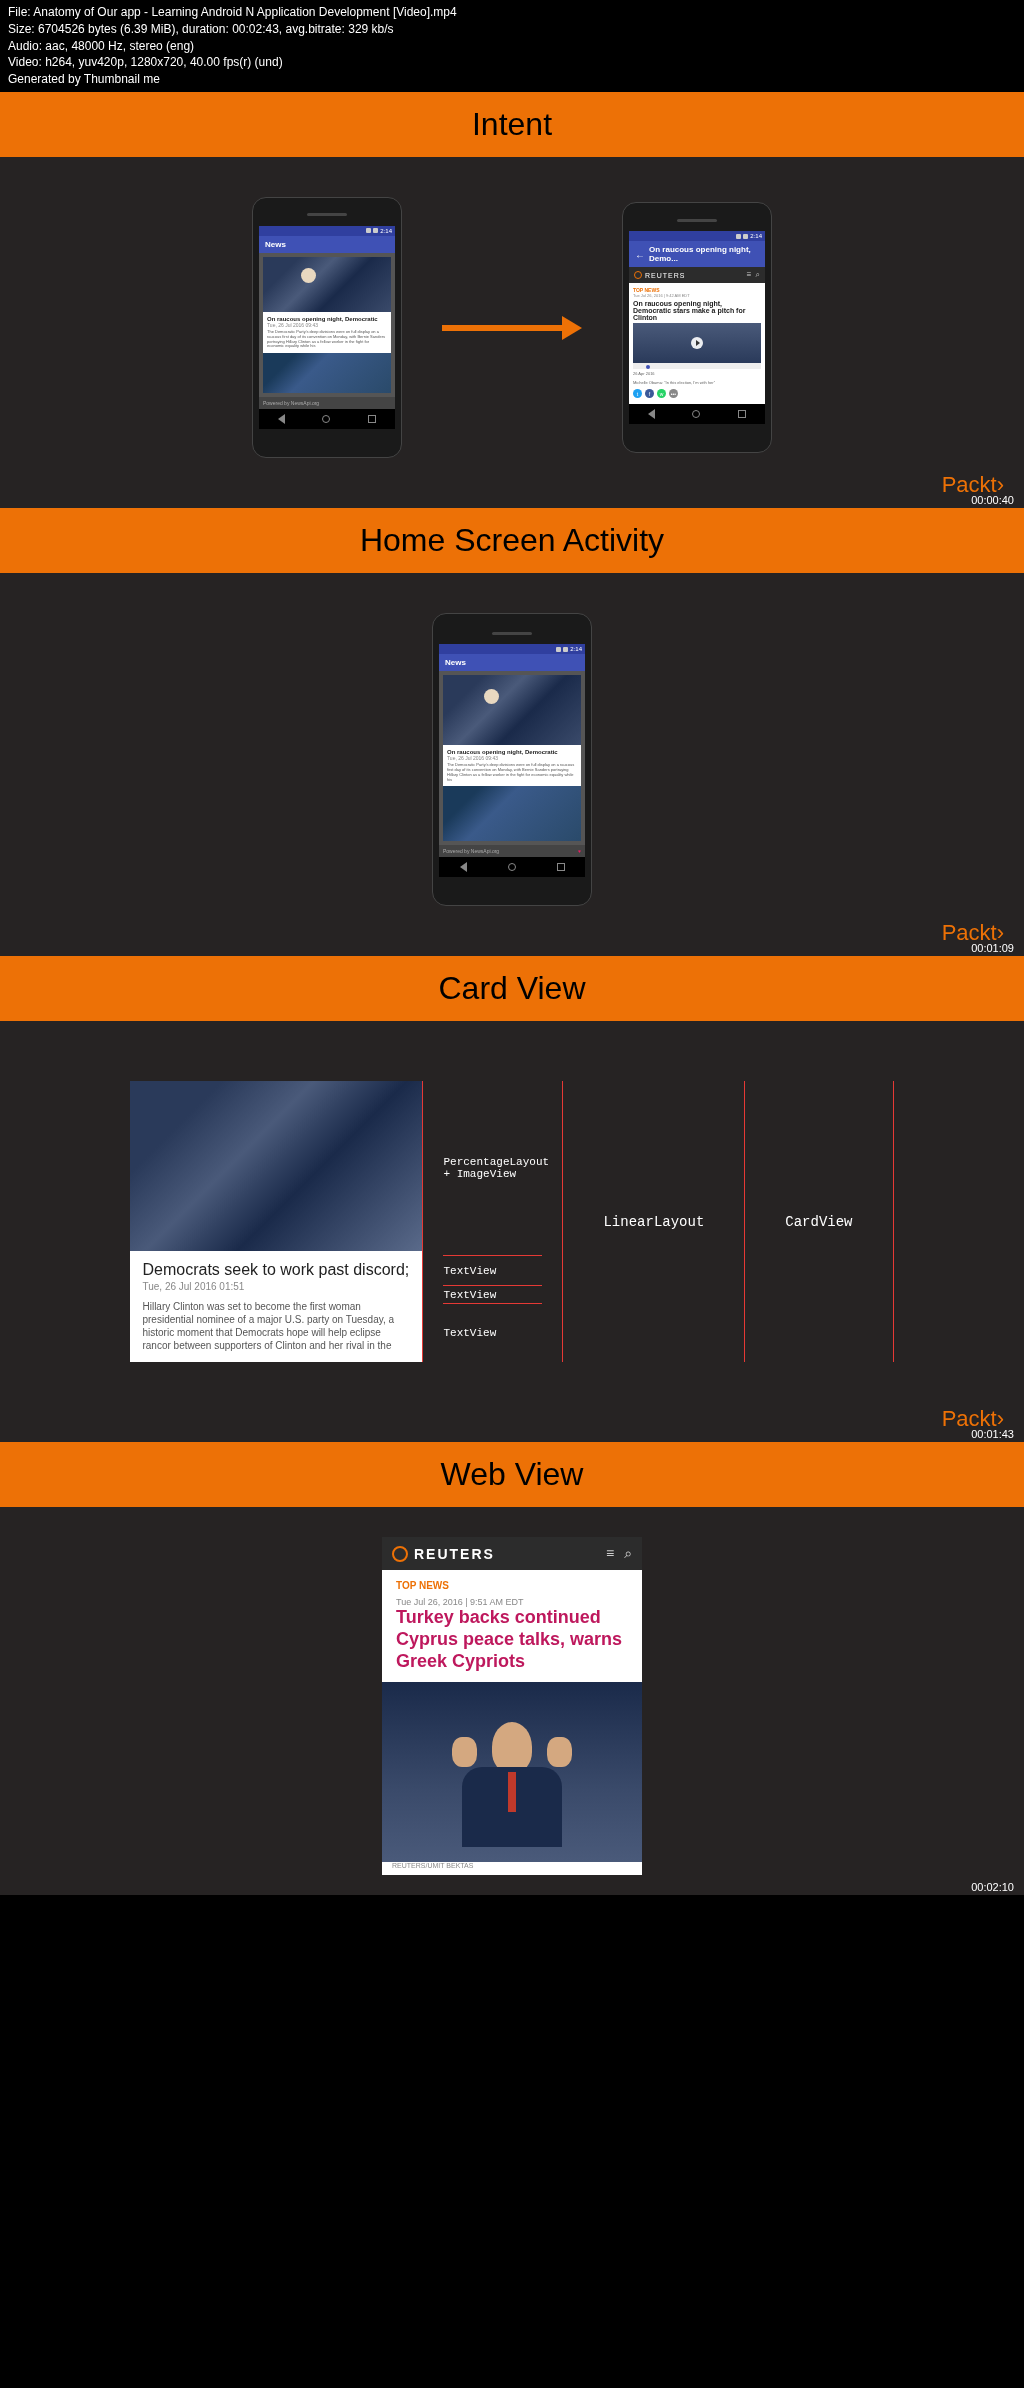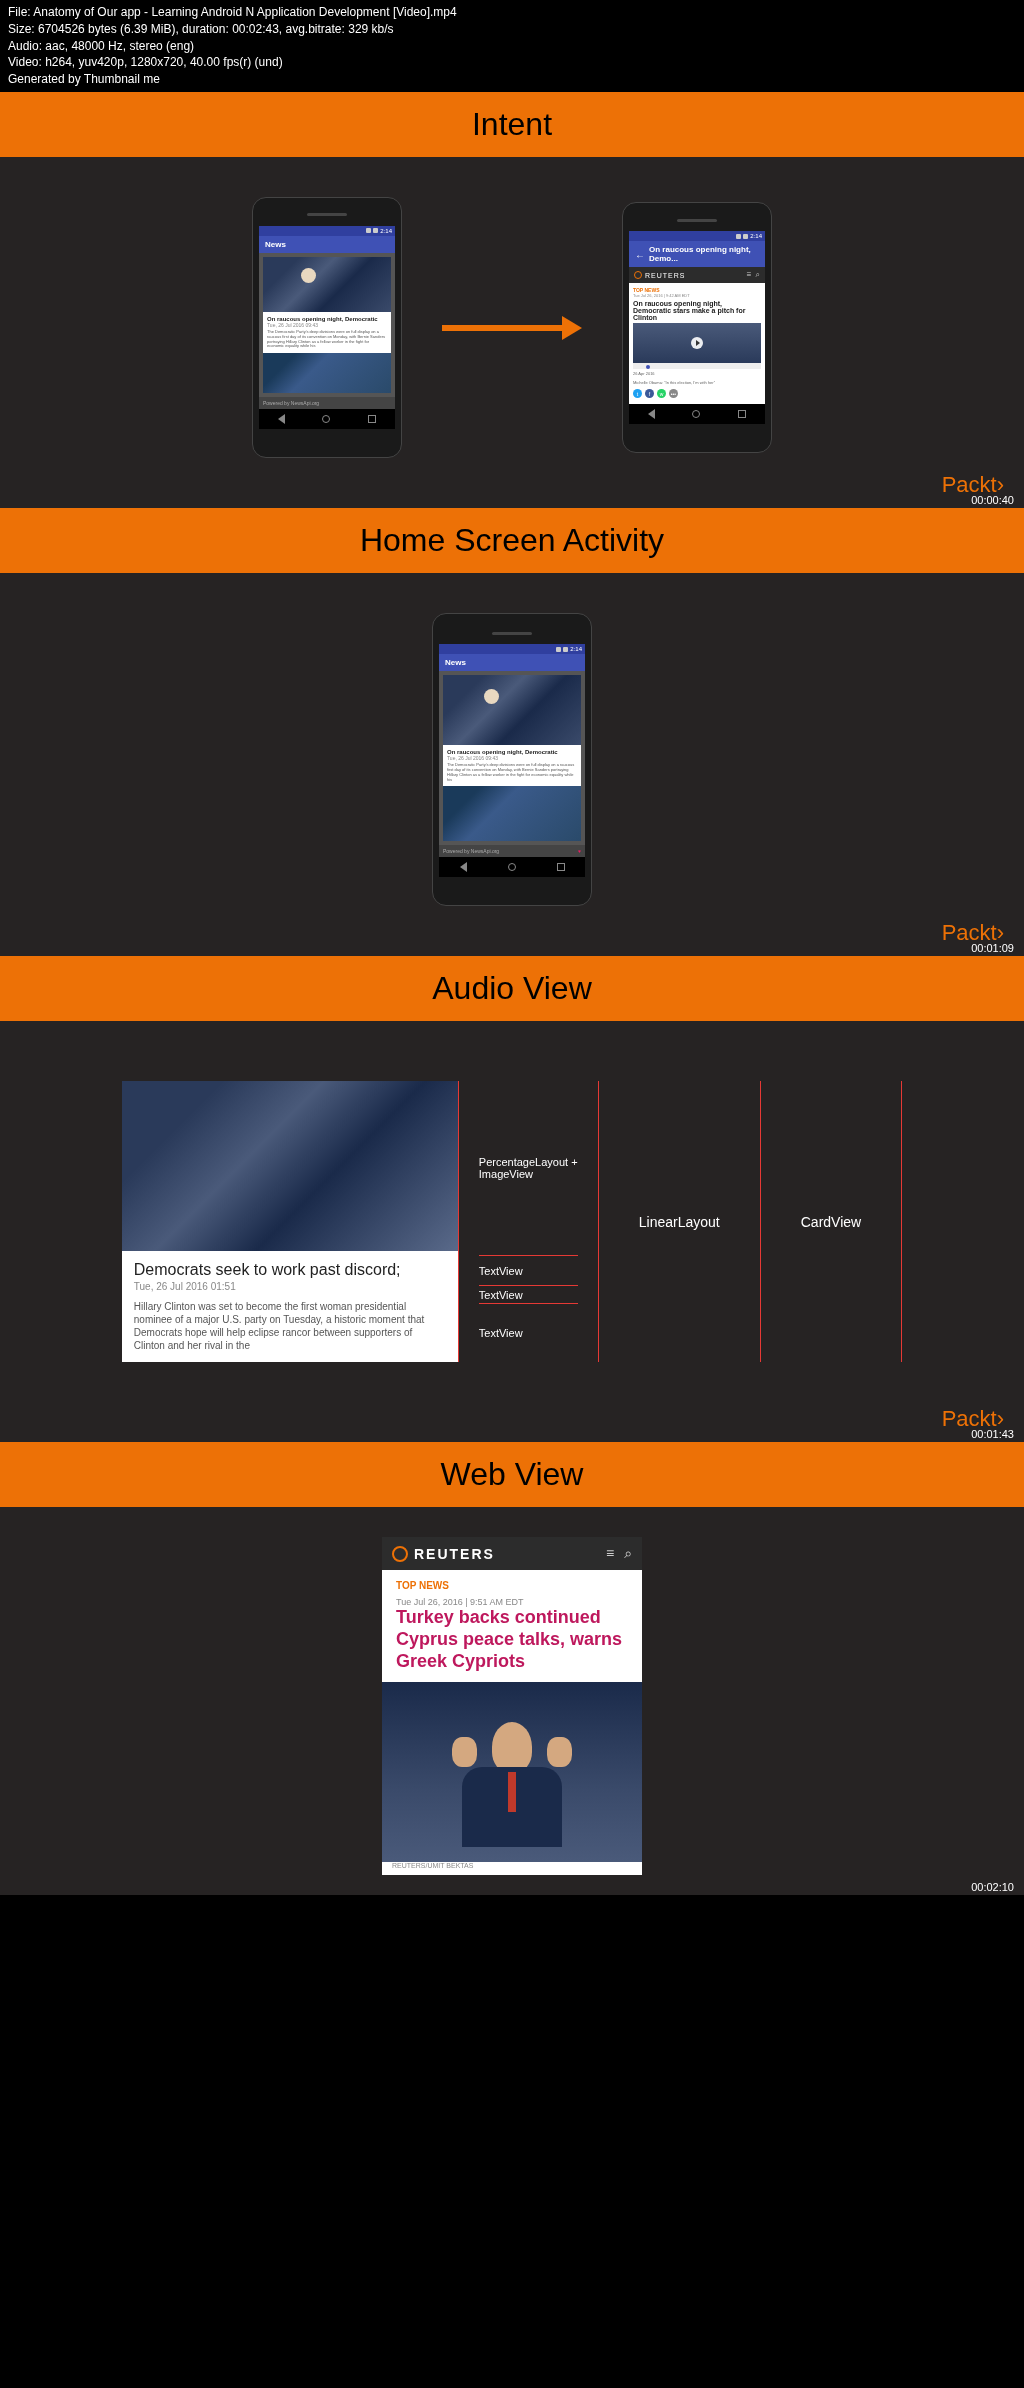--- a/index.html
+++ b/index.html
@@ -61,28 +61,28 @@
 .tw { background: #1da1f2; } .fb { background: #3b5998; } .wa { background: #25d366; } .more { background: #888; }
 
 
 .frame1-layout { display: flex; align-items: center; justify-content: center; gap: 40px; }
 .arrow { display: flex; align-items: center; }
 .arrow-line { width: 120px; height: 6px; background: #ed7106; }
 .arrow-head { width: 0; height: 0; border-top: 12px solid transparent; border-bottom: 12px solid transparent; border-left: 20px solid #ed7106; }
 
 
 .frame3-layout { display: flex; align-items: stretch; justify-content: center; gap: 0; padding: 0 40px; }
-.card-preview { width: 336px; background: #fff; }
+.card-preview { width: 292px; background: #fff; }
 .card-img-lg { height: 170px; background: linear-gradient(135deg, #2a3a5a 20%, #4a5a7a 40%, #1a2a4a 60%, #3a4a6a 80%, #5a6a8a); position: relative; }
 .card-content-lg { padding: 10px 12px; }
 .card-title-lg { font-size: 16px; font-weight: 500; color: #222; }
 .card-date-lg { font-size: 10px; color: #888; margin-top: 2px; }
 .card-desc-lg { font-size: 10px; color: #555; margin-top: 8px; line-height: 1.3; }
 .diagram-col { display: flex; flex-direction: column; justify-content: stretch; padding: 0 20px; border-left: 1px solid #e53935; position: relative; }
-.diagram-label { color: #fff; font-size: 11px; }
+.diagram-label { color: #fff; font-size: 11px; font-family: Liberation Mono, monospace; }
 .diag-part { flex: 1; display: flex; align-items: center; border-bottom: 1px solid #e53935; }
 .diag-part:last-child { border-bottom: none; }
 .diag-center { display: flex; align-items: center; padding: 0 40px; border-left: 1px solid #e53935; }
 .diag-right { display: flex; align-items: center; padding: 0 40px; border-left: 1px solid #e53935; border-right: 1px solid #e53935; }
 
 
 .webview-container { width: 260px; margin: 0 auto; background: #fff; }
 .wv-bar { background: #2c2c2c; color: #fff; display: flex; align-items: center; padding: 8px 10px; justify-content: space-between; }
 .wv-logo { display: flex; align-items: center; gap: 6px; }
 .wv-logo .circ { width: 16px; height: 16px; border: 2px solid #ed7106; border-radius: 50%; position: relative; }
@@ -244,21 +244,21 @@
           <div class="nav-btn nav-home"></div>
           <div class="nav-btn nav-recent"></div>
         </div>
       </div>
     </div>
   </div>
   <div class="packt-badge"><span>Packt</span><span class="gt">›</span></div>
   <div class="timestamp">00:01:09</div>
 </div>
 
-<div class="section-header">Audio View</div>
+<div class="section-header">Card View</div>
 <div class="frame" style="padding:60px 0 80px 0;">
   <div class="frame3-layout">
     <div class="card-preview">
       <div class="card-img-lg"></div>
       <div class="card-content-lg">
         <div class="card-title-lg">Democrats seek to work past discord;</div>
         <div class="card-date-lg">Tue, 26 Jul 2016 01:51</div>
         <div class="card-desc-lg">Hillary Clinton was set to become the first woman presidential nominee of a major U.S. party on Tuesday, a historic moment that Democrats hope will help eclipse rancor between supporters of Clinton and her rival in the</div>
       </div>
     </div>

